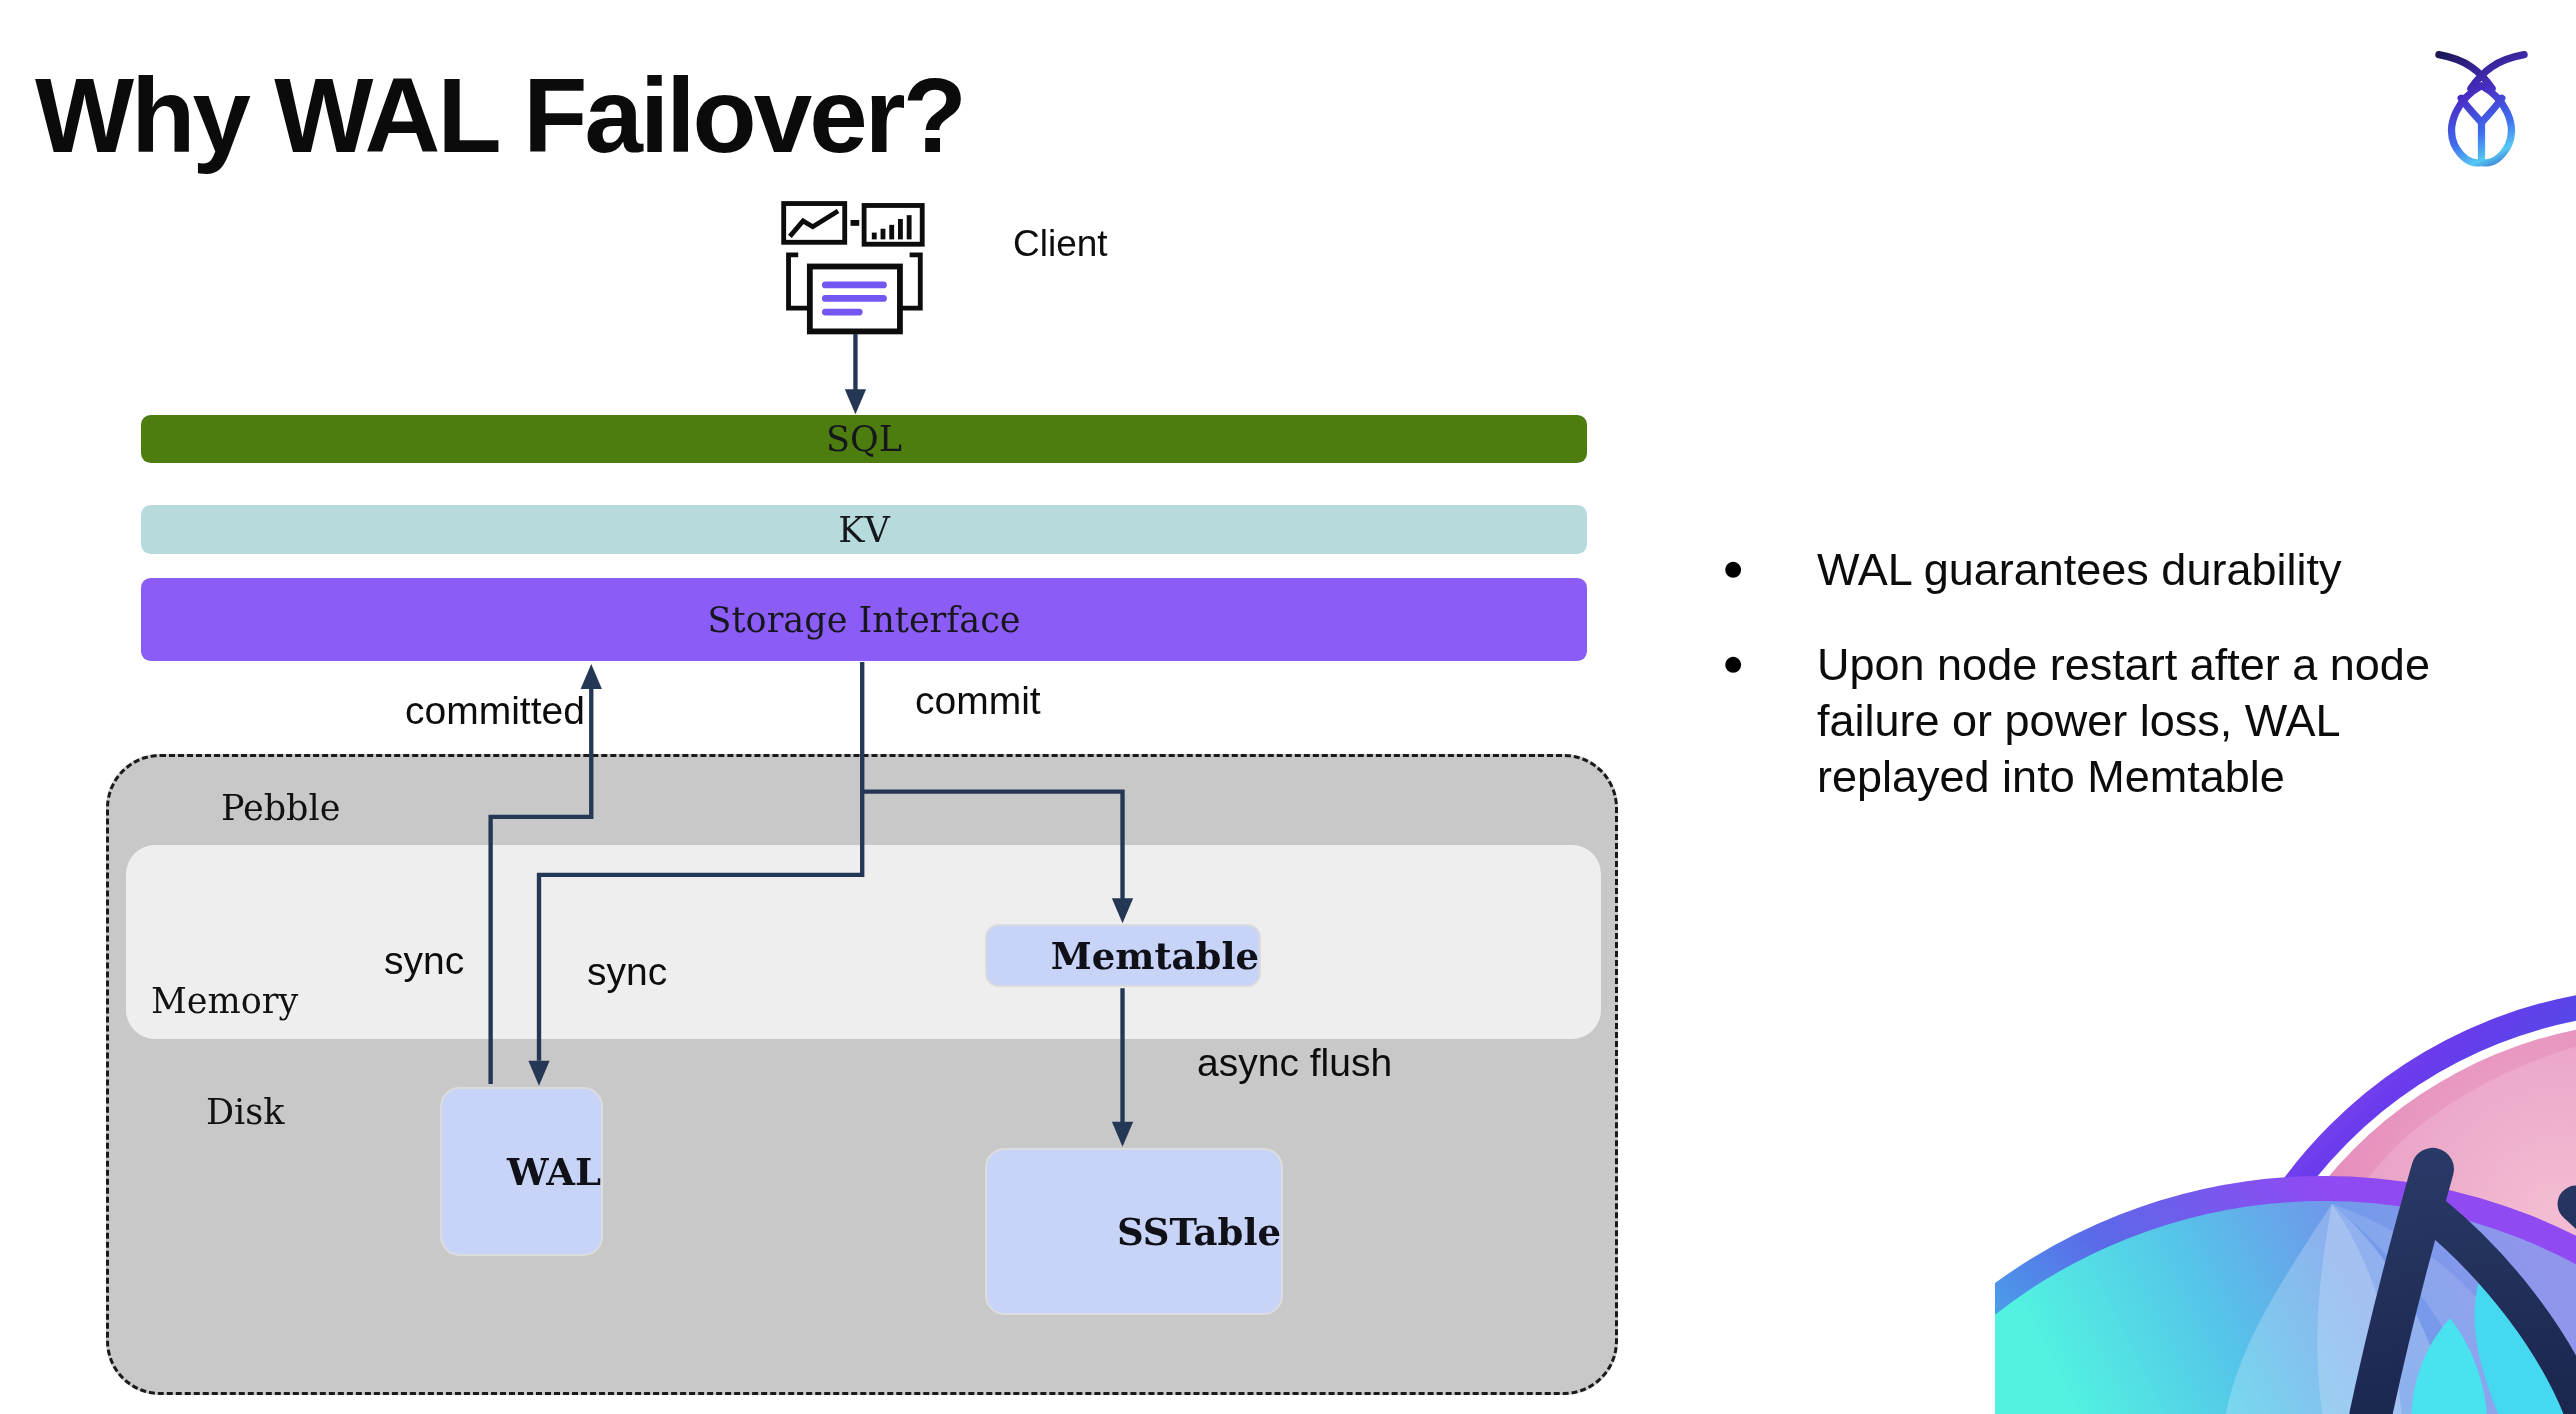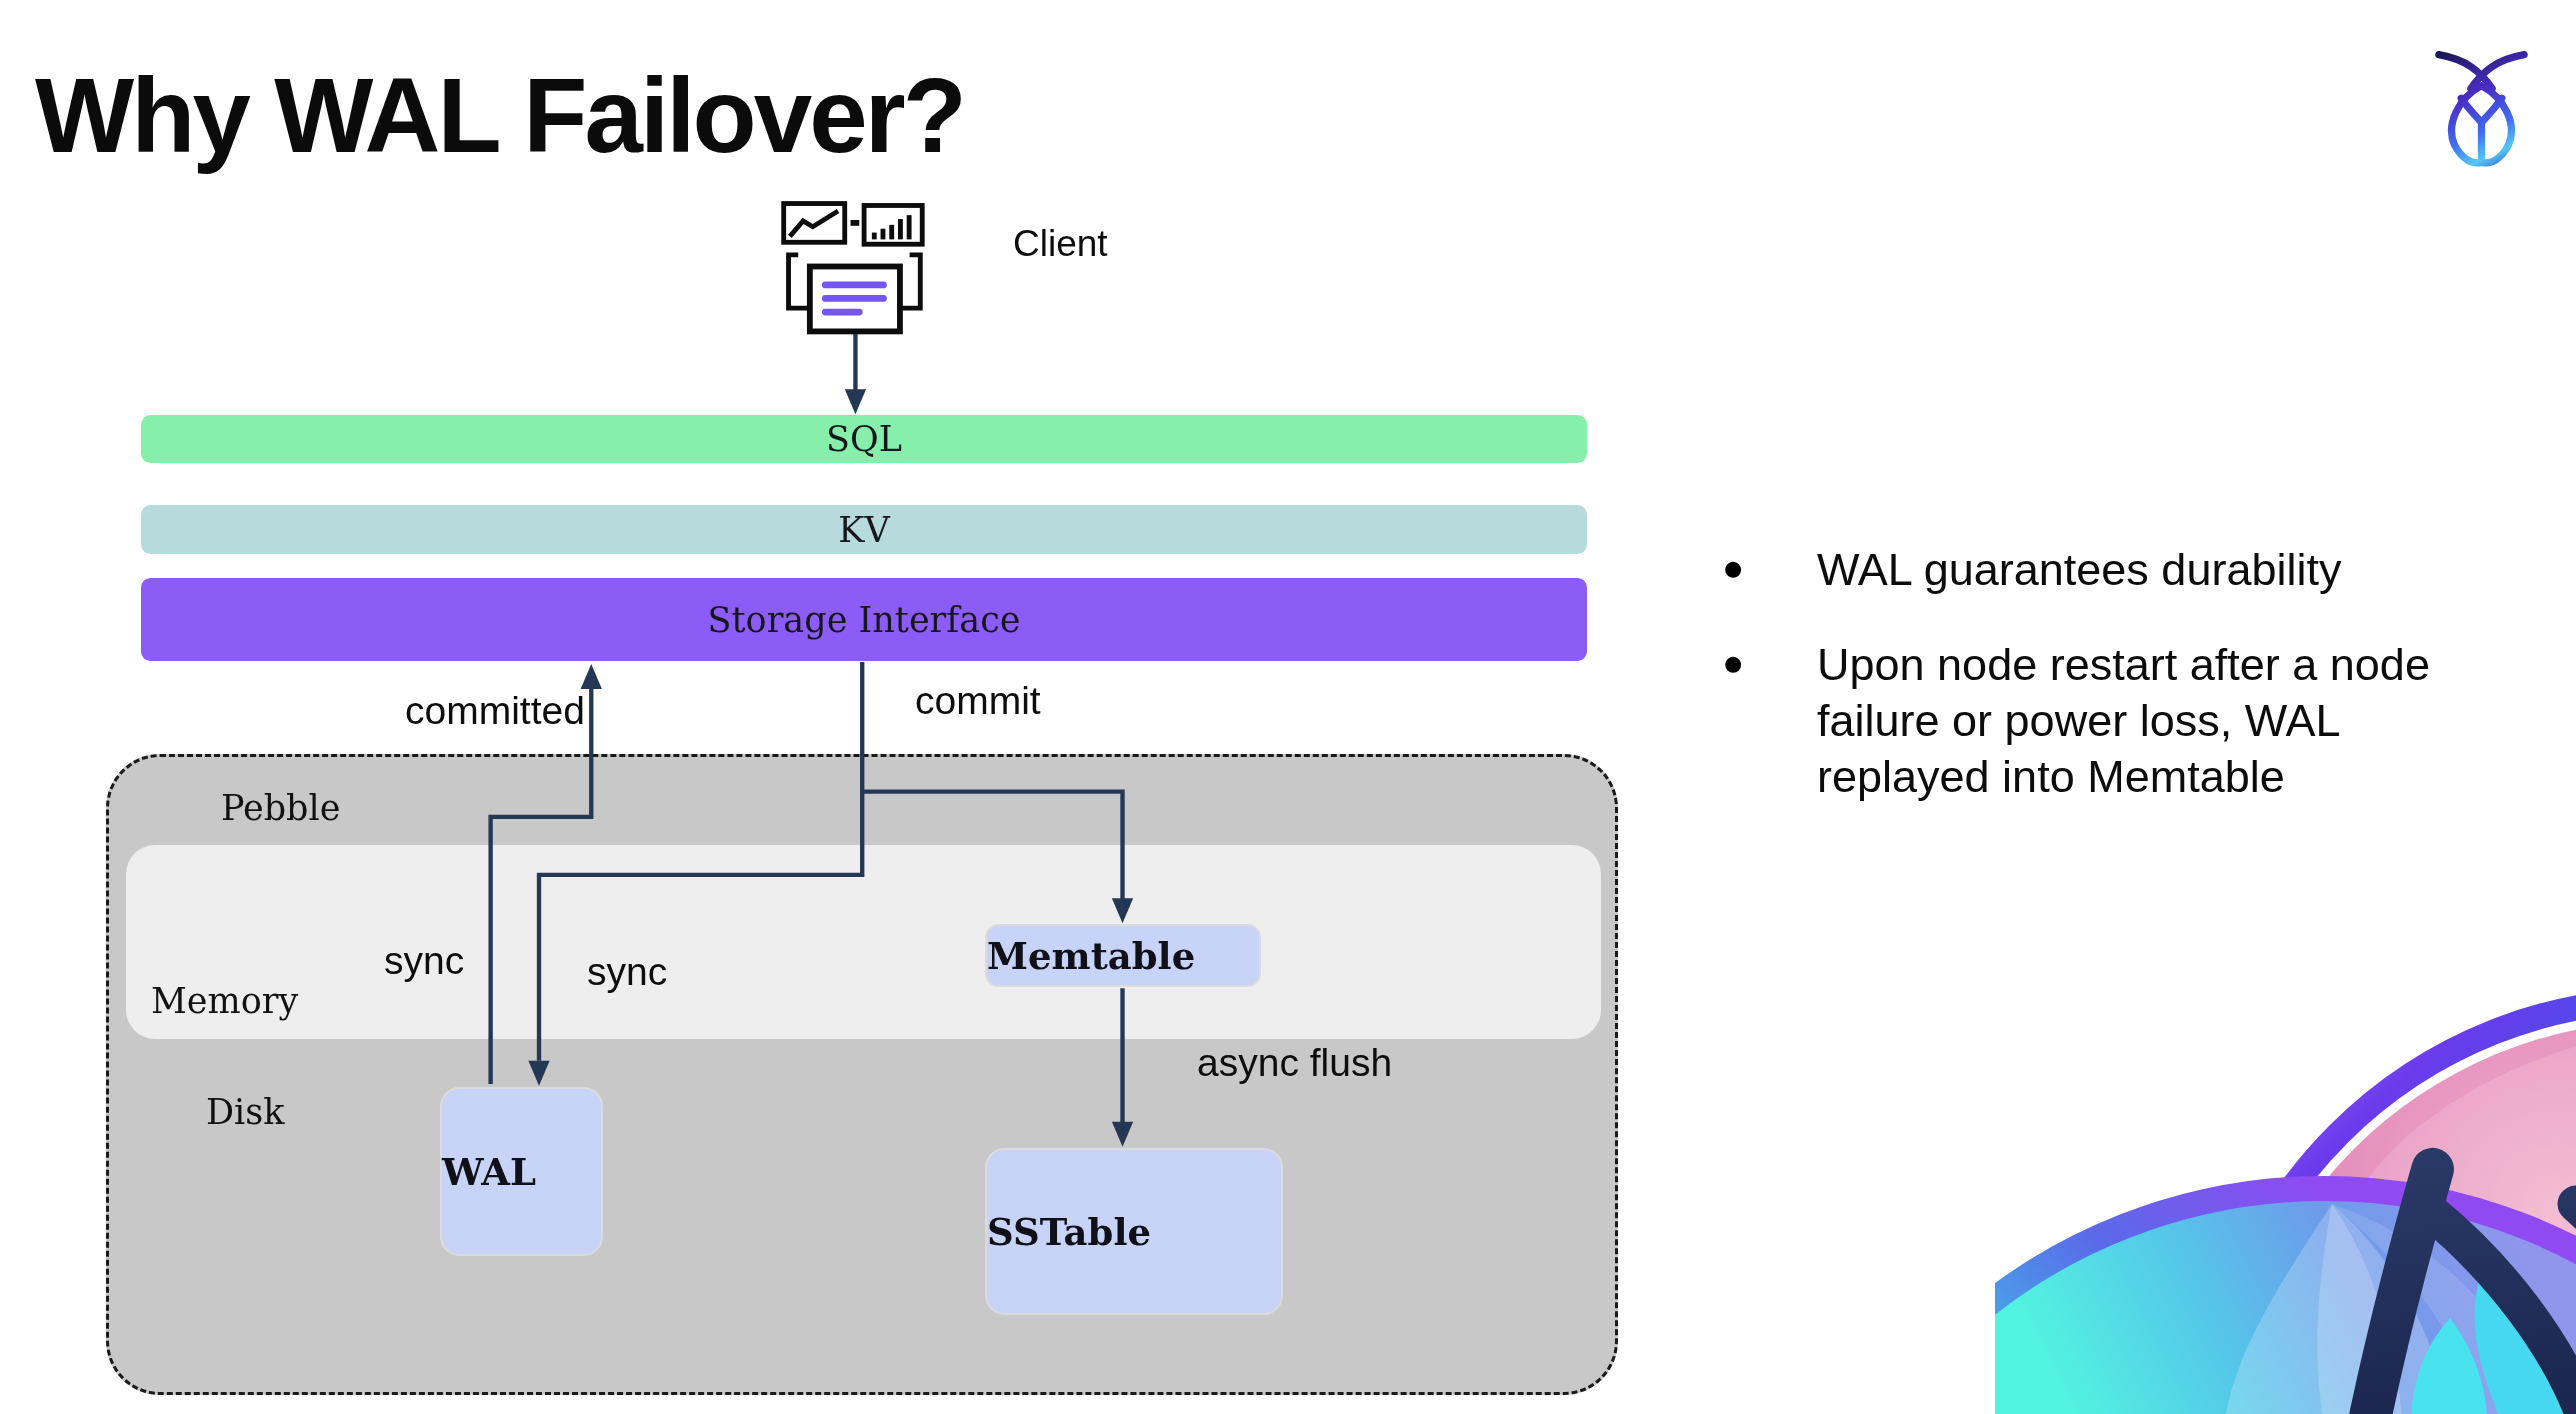--- a/index.html
+++ b/index.html
@@ -15,21 +15,21 @@
     color:#0b0b0b;white-space:nowrap;
   }
 
   
   .layer-bar{
     left:141px;width:1446px;border-radius:9.7px;
     display:flex;align-items:center;justify-content:center;
     font-family:"DejaVu Serif","Liberation Serif",serif;
     font-size:35px;color:#16161d;
   }
-  #bar-sql{top:415px;height:48px;background:#86efac;}
+  #bar-sql{top:415px;height:48px;background:#4d7c0f;}
   #bar-kv{top:505px;height:49px;background:#b7dadc;}
   #bar-storage{top:578px;height:83px;background:#8b5cf6;}
 
   
   #pebble{
     left:106px;top:754px;width:1512px;height:641px;
     background:#c8c8c8;border:3.9px dashed #1a1a1a;border-radius:54px;
     box-sizing:border-box;
   }
   #memory-band{
@@ -40,21 +40,21 @@
     font-family:"DejaVu Serif","Liberation Serif",serif;
     font-size:35px;color:#111;white-space:nowrap;text-align:right;
   }
   #label-pebble{left:221px;top:788px;}
   #label-memory{left:151px;top:981px;}
   #label-disk{left:206px;top:1092px;}
 
   
   .node-box{
     background:#c7d4f8;border:2.9px solid #dcdcdc;border-radius:19.4px;
-    box-sizing:border-box;display:flex;align-items:center;justify-content:flex-start;
+    box-sizing:border-box;display:flex;align-items:center;justify-content:flex-end;
     font-family:"DejaVu Serif","Liberation Serif",serif;
     font-weight:bold;font-size:37px;color:#101018;
   }
   #box-wal{left:440px;top:1087px;width:163px;height:169px;}
   #box-memtable{left:985px;top:924px;width:276px;height:63px;border-radius:13.5px;}
   #box-sstable{left:985px;top:1148px;width:298px;height:167px;}
 
   
   .edge-label{font-size:39px;color:#0d0d0d;white-space:nowrap;}
   #label-committed{left:405px;top:689px;}

